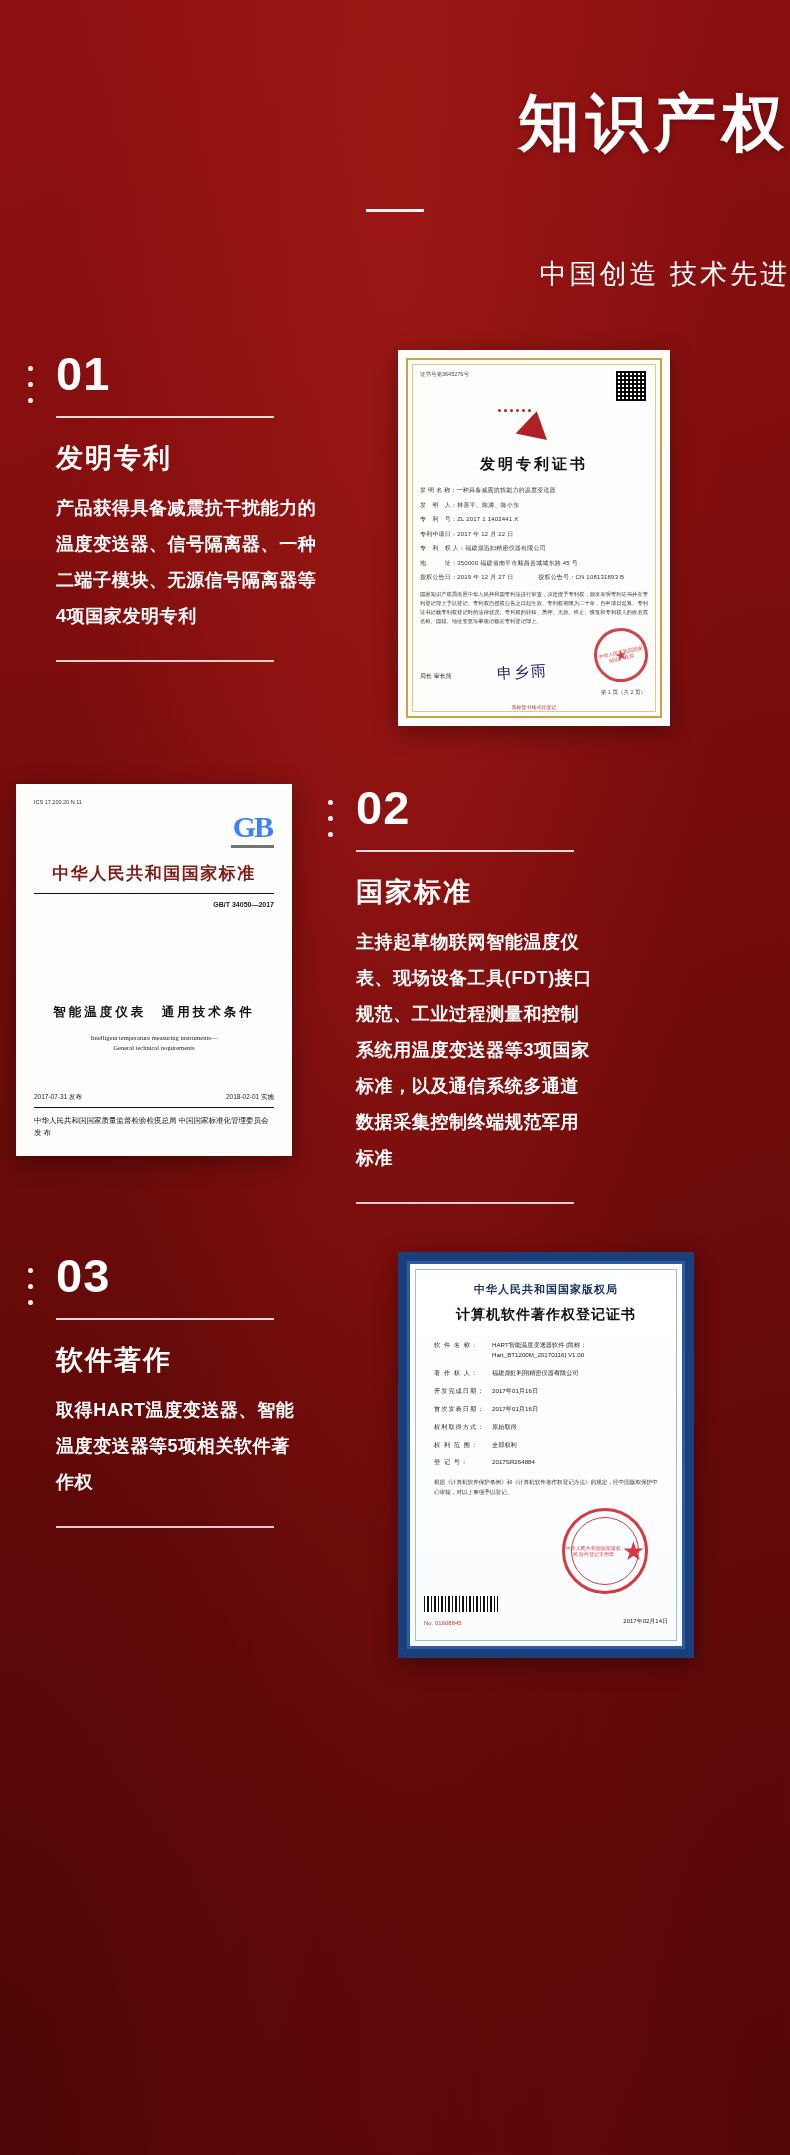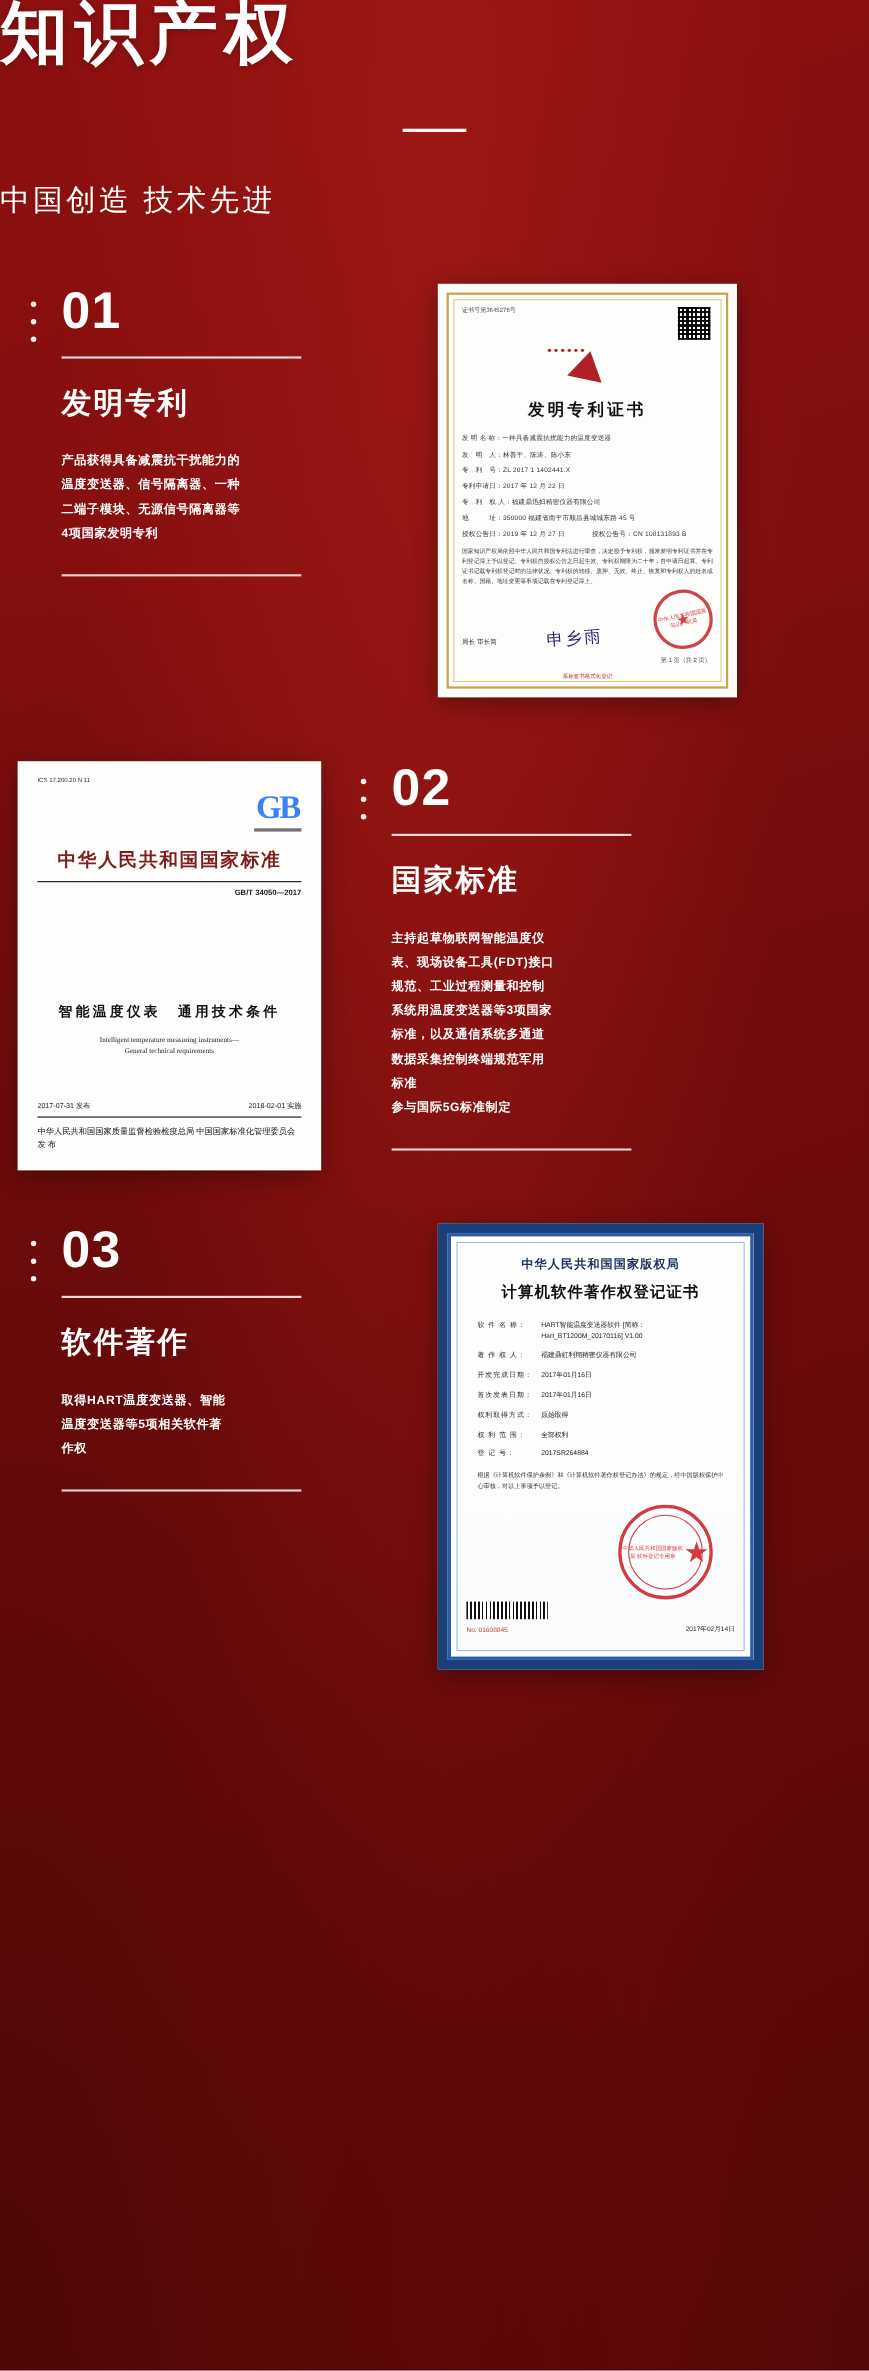--- a/index.html
+++ b/index.html
@@ -20,21 +20,21 @@
     background:
       radial-gradient(ellipse at 50% 8%, rgba(170,30,25,0.55) 0%, rgba(120,12,12,0) 60%),
       radial-gradient(ellipse at 0% 100%, rgba(60,4,4,0.65) 0%, rgba(60,4,4,0) 55%),
       radial-gradient(ellipse at 100% 100%, rgba(60,4,4,0.5) 0%, rgba(60,4,4,0) 55%);
     pointer-events: none;
     z-index: 0;
   }
   .page { position: relative; z-index: 1; }
 
   
-  .header { text-align: left; }
+  .header { padding-top: 92px; text-align: right; }
   .header .title {
     font-size: 62px;
     font-weight: bold;
     letter-spacing: 6px;
     line-height: 1;
     text-shadow: 0 2px 6px rgba(0,0,0,0.25);
   }
   .header .rule {
     width: 58px; height: 3px;
     background: #fff;
@@ -89,24 +89,24 @@
     margin: 13px 0 0 34px;
     width: 218px;
   }
   .sec-title {
     font-size: 27px;
     font-weight: bold;
     letter-spacing: 2px;
     margin: 22px 0 0 34px;
   }
   .sec-body {
-    font-size: 11px;
+    font-size: 18px;
     line-height: 2.0;
     letter-spacing: .6px;
-    margin: 24px 0 0 34px;
+    margin: 14px 0 0 34px;
     width: 316px;
     font-weight: 600;
   }
   .sec-body .ln { display: block; }
   .bot-underline {
     height: 2px;
     background: rgba(255,255,255,.8);
     margin: 26px 0 0 34px;
     width: 218px;
   }
@@ -379,21 +379,20 @@
       <div class="num-underline"></div>
       <div class="sec-title">国家标准</div>
       <div class="sec-body">
         <span class="ln">主持起草物联网智能温度仪</span>
         <span class="ln">表、现场设备工具(FDT)接口</span>
         <span class="ln">规范、工业过程测量和控制</span>
         <span class="ln">系统用温度变送器等3项国家</span>
         <span class="ln">标准，以及通信系统多通道</span>
         <span class="ln">数据采集控制终端规范军用</span>
         <span class="ln">标准</span>
-        <span class="ln">参与国际5G标准制定</span>
       </div>
       <div class="bot-underline"></div>
     </div>
   </div>
 
   <div class="section s3">
     <div class="txt left">
       <div class="num-row">
         <div class="dots">
           <span></span>

